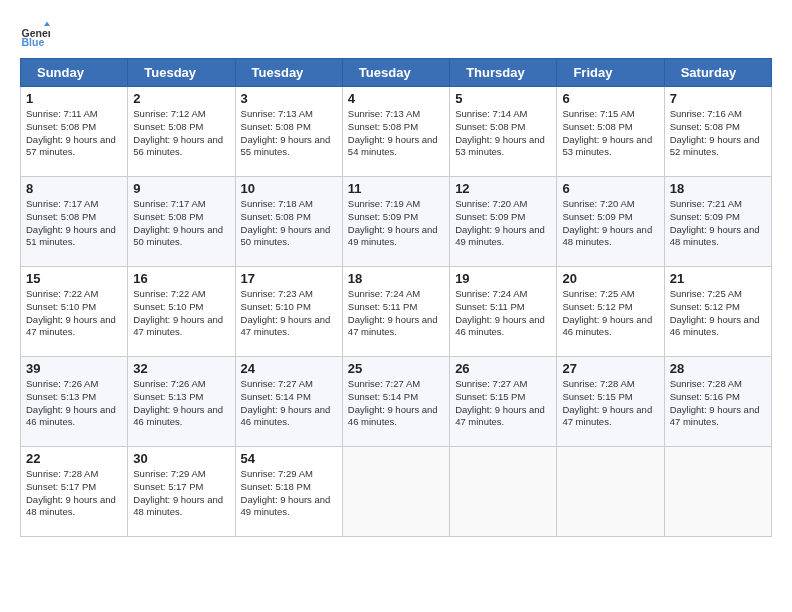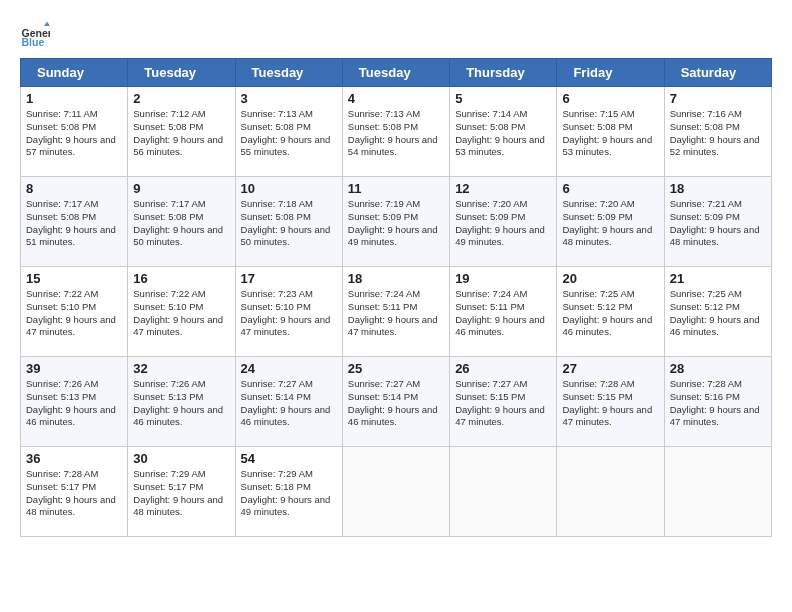--- a/index.html
+++ b/index.html
@@ -240,21 +240,21 @@
         <span class="day-number">27</span>
         <span class="day-info">Sunrise: 7:28 AM<br>Sunset: 5:15 PM<br>Daylight: 9 hours and 47 minutes.</span>
       </td>
         <td>
         <span class="day-number">28</span>
         <span class="day-info">Sunrise: 7:28 AM<br>Sunset: 5:16 PM<br>Daylight: 9 hours and 47 minutes.</span>
       </td>
       </tr>
       <tr>
         <td>
-        <span class="day-number">36</span>
+        <span class="day-number">22</span>
         <span class="day-info">Sunrise: 7:28 AM<br>Sunset: 5:17 PM<br>Daylight: 9 hours and 48 minutes.</span>
       </td>
         <td>
         <span class="day-number">30</span>
         <span class="day-info">Sunrise: 7:29 AM<br>Sunset: 5:17 PM<br>Daylight: 9 hours and 48 minutes.</span>
       </td>
         <td>
         <span class="day-number">54</span>
         <span class="day-info">Sunrise: 7:29 AM<br>Sunset: 5:18 PM<br>Daylight: 9 hours and 49 minutes.</span>
       </td>

